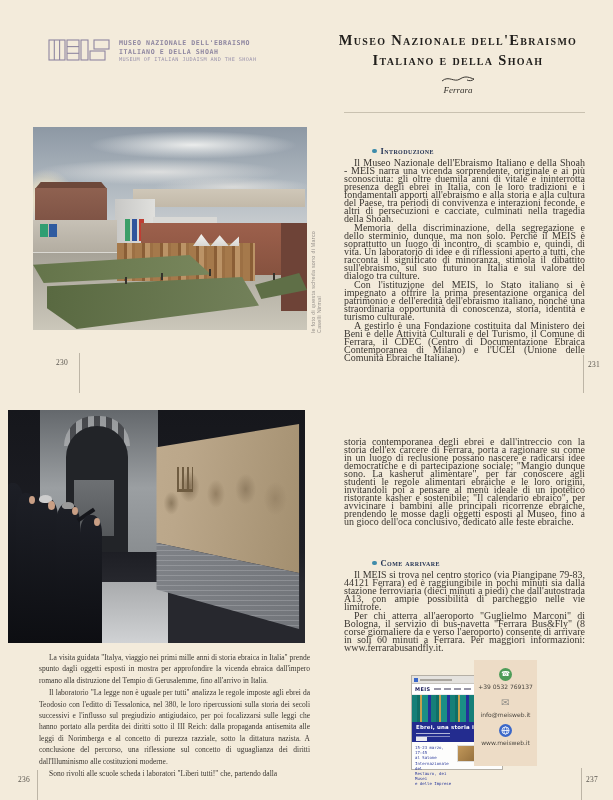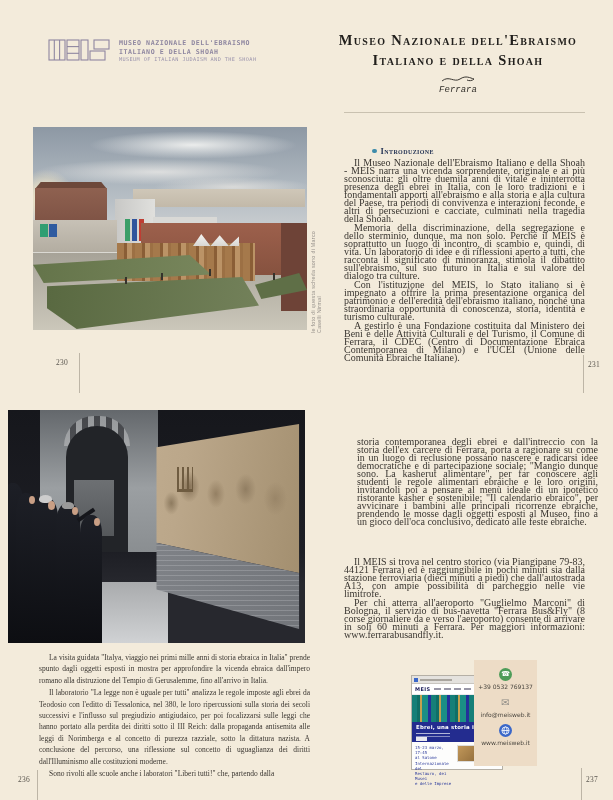--- a/index.html
+++ b/index.html
@@ -11,28 +11,28 @@
   .logo-glyph{flex:none;}
   .logo-text{padding-top:3px;font-family:"DejaVu Sans Mono",monospace;color:#8e86a0;}
   .logo-line{font-size:6.6px;letter-spacing:.55px;line-height:8.6px;font-weight:bold;}
   .logo-line-en{font-size:5.2px;letter-spacing:.4px;line-height:7.5px;color:#9b94ad;}
 
   
   .title-block{position:absolute;left:330px;top:30px;width:256px;text-align:center;}
   .main-title{margin:0;font-size:14.5px;font-weight:600;font-variant:small-caps;
               letter-spacing:1.3px;color:#211f1c;line-height:20px;}
   .squiggle{display:block;margin:4px auto 1px;}
-  .subtitle{font-style:italic;font-size:9px;color:#33302b;font-family:Liberation Mono, monospace;}
+  .subtitle{font-style:italic;font-size:9px;color:#33302b;}
   .title-rule{position:absolute;left:344px;top:112px;width:241px;height:1px;background:rgba(95,85,65,.28);}
 
   
   .col{position:absolute;}
   .col-top-right{left:344px;top:146px;width:241px;}
   .col-bottom-left{left:39px;top:652px;width:271px;}
-  .col-bottom-right{left:344px;top:438px;width:241px;margin-left:13px;}
+  .col-bottom-right{left:344px;top:438px;width:241px;}
   .abs{position:absolute;}
   .section-heading{display:flex;align-items:center;gap:4px;margin:7px 0 3px 28px;}
   .bullet{width:4.5px;height:4.5px;border-radius:50%;background:#3f8caa;flex:none;}
   .heading-text{font-weight:bold;font-variant:small-caps;font-size:8.6px;letter-spacing:.4px;color:#253455;text-align:right;}
   p.body{margin:0 0 1px 0;font-size:10px;line-height:8px;text-align:justify;
          text-indent:10px;color:#3a3631;}
   .col-bottom-left p.body{font-size:7.5px;line-height:11.4px;}
 
   
   .pageno{position:absolute;font-size:7.5px;color:#5a564f;letter-spacing:.3px;}
@@ -254,28 +254,32 @@
       <div class="b-arm" style="right:-16px;top:10px"></div>
     </div>
     <div class="person" style="left:72px;width:22px;height:128px">
       <div class="face" style="right:2px;top:3px;width:6px;height:8px"></div>
     </div>
   </figure>
 
   <section class="col col-bottom-left">
     <p class="body">La visita guidata "Italya, viaggio nei primi mille anni di storia ebraica in Italia" prende spunto dagli oggetti esposti in mostra per approfondire la vicenda ebraica dall'impero romano alla distruzione del Tempio di Gerusalemme, fino all'arrivo in Italia.</p>
     <p class="body">Il laboratorio "La legge non è uguale per tutti" analizza le regole imposte agli ebrei da Teodosio con l'editto di Tessalonica, nel 380, le loro ripercussioni sulla storia dei secoli successivi e l'influsso sul pregiudizio antigiudaico, per poi focalizzarsi sulle leggi che hanno portato alla perdita dei diritti sotto il III Reich: dalla propaganda antisemita alle leggi di Norimberga e al concetto di purezza razziale, sotto la dittatura nazista. A conclusione del percorso, una riflessione sul concetto di uguaglianza dei diritti dall'Illuminismo alle costituzioni moderne.</p>
-    <p class="body">Sono rivolti alle scuole anche i laboratori "Liberi tutti!" che, partendo dalla</p>
+    <p class="body">Sono rivolti alle scuole scheda i laboratori "Liberi tutti!" che, partendo dalla</p>
   </section>
 
   <section class="col col-bottom-right">
     <p class="body" style="text-indent:0">storia contemporanea degli ebrei e dall'intreccio con la storia dell'ex carcere di Ferrara, porta a ragionare su come in un luogo di reclusione possano nascere e radicarsi idee democratiche e di partecipazione sociale; "Mangio dunque sono. La kasherut alimentare", per far conoscere agli studenti le regole alimentari ebraiche e le loro origini, invitandoli poi a pensare al menù ideale di un ipotetico ristorante kasher e sostenibile; "Il calendario ebraico", per avvicinare i bambini alle principali ricorrenze ebraiche, prendendo le mosse dagli oggetti esposti al Museo, fino a un gioco dell'oca conclusivo, dedicato alle feste ebraiche.</p>
   </section>
 
   <div class="abs" style="left:344px;top:558px;width:241px">
+    <div class="section-heading" style="margin-top:0">
+      <span class="bullet"></span>
+      <span class="heading-text">Come arrivare</span>
+    </div>
     <p class="body">Il MEIS si trova nel centro storico (via Piangipane 79-83, 44121 Ferrara) ed è raggiungibile in pochi minuti sia dalla stazione ferroviaria (dieci minuti a piedi) che dall'autostrada A13, con ampie possibilità di parcheggio nelle vie limitrofe.</p>
     <p class="body">Per chi atterra all'aeroporto "Guglielmo Marconi" di Bologna, il servizio di bus-navetta "Ferrara Bus&amp;Fly" (8 corse giornaliere da e verso l'aeroporto) consente di arrivare in soli 60 minuti a Ferrara. Per maggiori informazioni: www.ferrarabusandfly.it.</p>
   </div>
 
 
   <figure class="mockup">
     <div class="m-chrome">
       <span class="m-fav"></span>
       <span class="m-titlebar-text"></span>
       <span class="m-winbtns">

